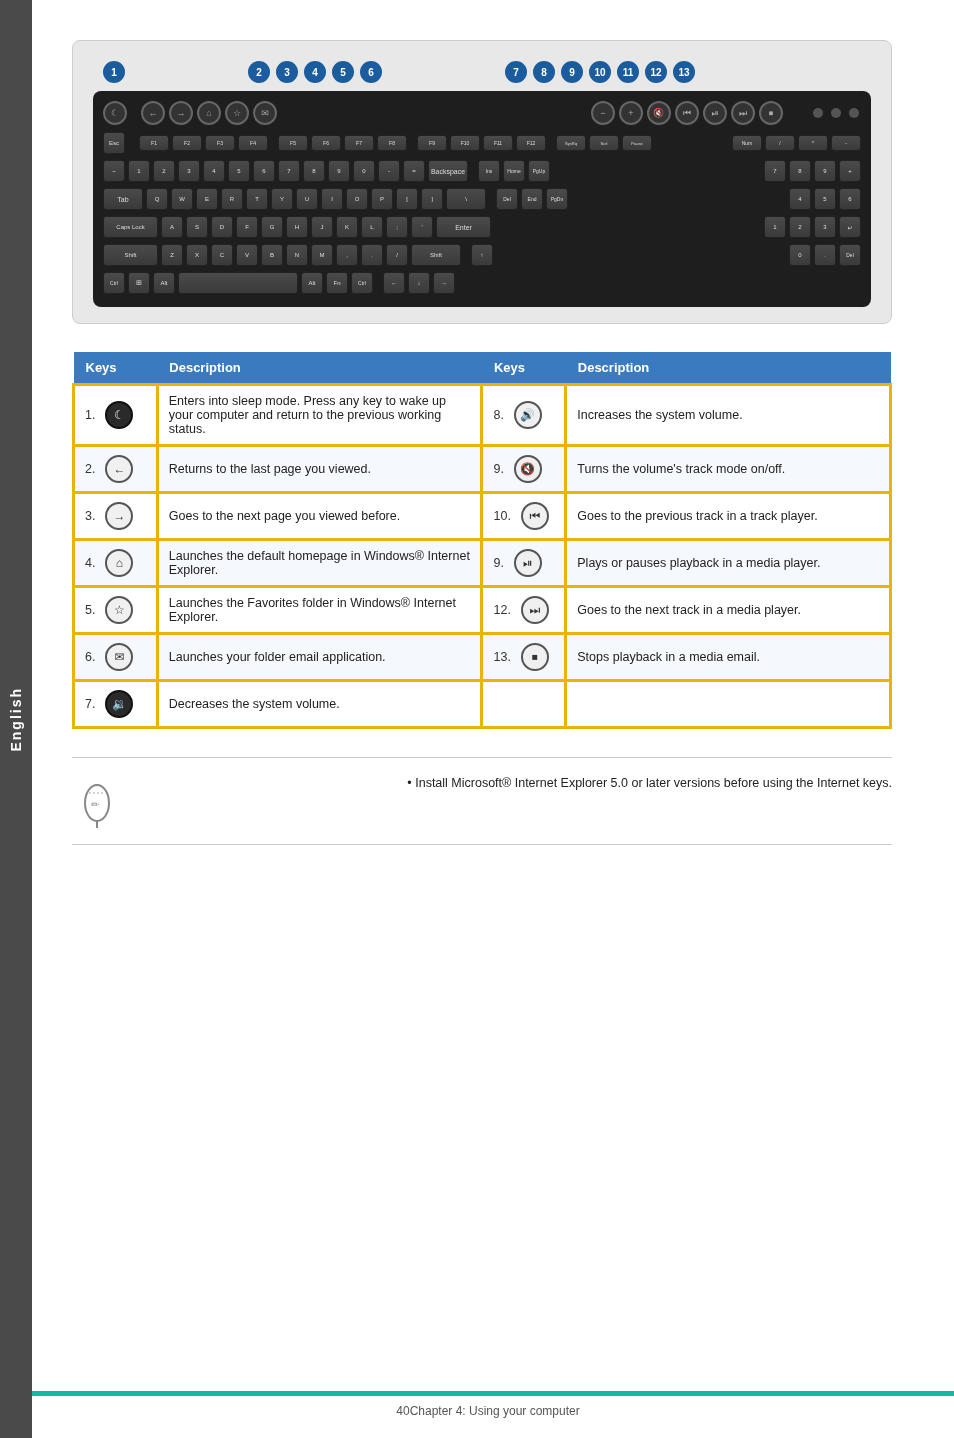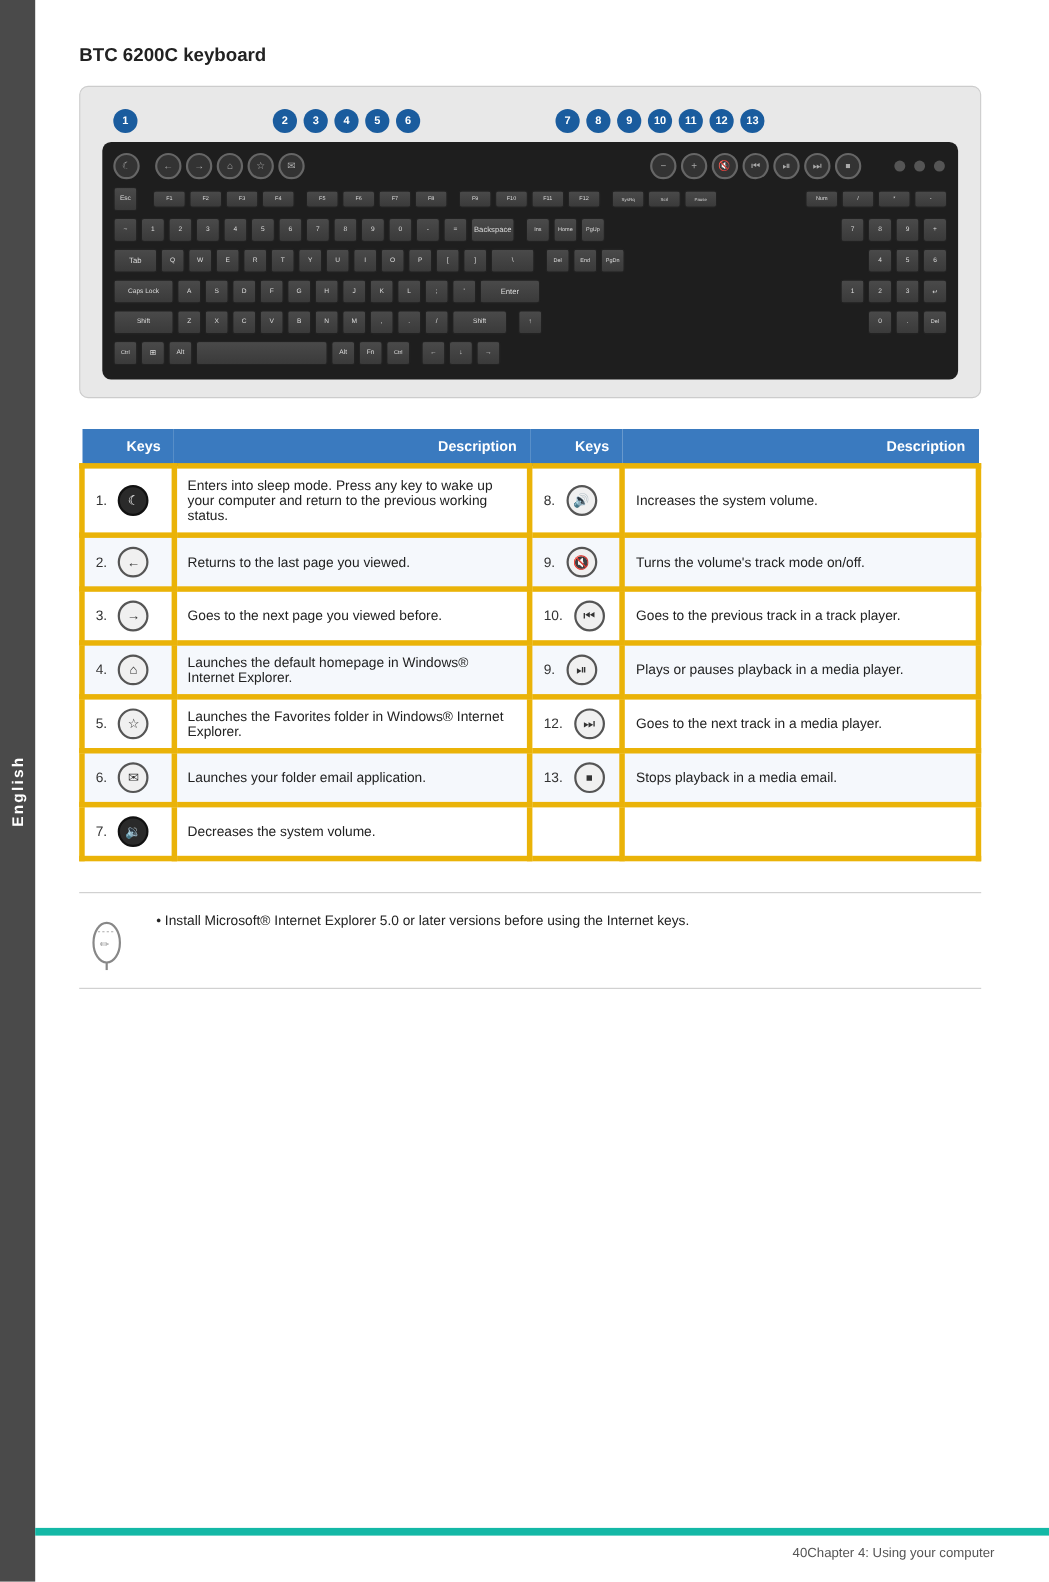--- a/index.html
+++ b/index.html
@@ -117,27 +117,27 @@
     
     .keys-table {
       width: 820px;
       border-collapse: collapse;
       margin-bottom: 28px;
     }
     .keys-table th {
       background: #3a7abf;
       color: #fff;
       padding: 8px 12px;
-      text-align: right;
+      text-align: left;
       font-size: 13px;
       font-weight: bold;
     }
     .keys-table td {
       padding: 8px 10px;
-      border: 5px solid #eab308;
+      border: 3px solid #eab308;
       vertical-align: middle;
       font-size: 12.5px;
     }
     .keys-table tr:nth-child(even) td {
       background: #f5f8fc;
     }
     .keys-table tr:nth-child(odd) td {
       background: #fff;
     }
     .col-keys { width: 80px; }
@@ -194,36 +194,36 @@
       padding-top: 4px;
     }
     .note-content {
       flex: 1;
     }
     .note-content p {
       margin-bottom: 10px;
       font-size: 12.5px;
       line-height: 1.5;
     }
-    .note-content p:last-child { margin-bottom: 0; }
+    .note-content p:last-child { margin-bottom: 0; text-align: right; }
     .note-content p::before {
       content: "• ";
     }
     .underline { text-decoration: underline; }
 
     
     .page-footer {
       position: absolute;
       bottom: 20px;
       left: 32px;
       right: 0;
       display: flex;
-      justify-content: flex-end;
+      justify-content: center;
       padding: 0 50px 0 40px;
-      border-top: 7px solid #14b8a6;
+      border-top: 5px solid #14b8a6;
       padding-top: 8px;
       font-size: 12px;
       color: #555;
     }
 
     
     .kb-img {
       width: 100%;
       background: #1e1e1e;
       border-radius: 8px;
@@ -247,21 +247,20 @@
   </style>
 </head>
 <body>
 
 <div class="sidebar">
   <span class="sidebar-label">English</span>
 </div>
 
 <div class="main">
 
-  <h2 class="page-title">BTC 6200C keyboard</h2>
 
   <div class="keyboard-container">
 
     <div class="num-bubbles">
       <div class="bubble">1</div>
       <div class="bubble-spacer"></div>
       <div class="bubble-group">
         <div class="bubble">2</div>
         <div class="bubble">3</div>
         <div class="bubble">4</div>

